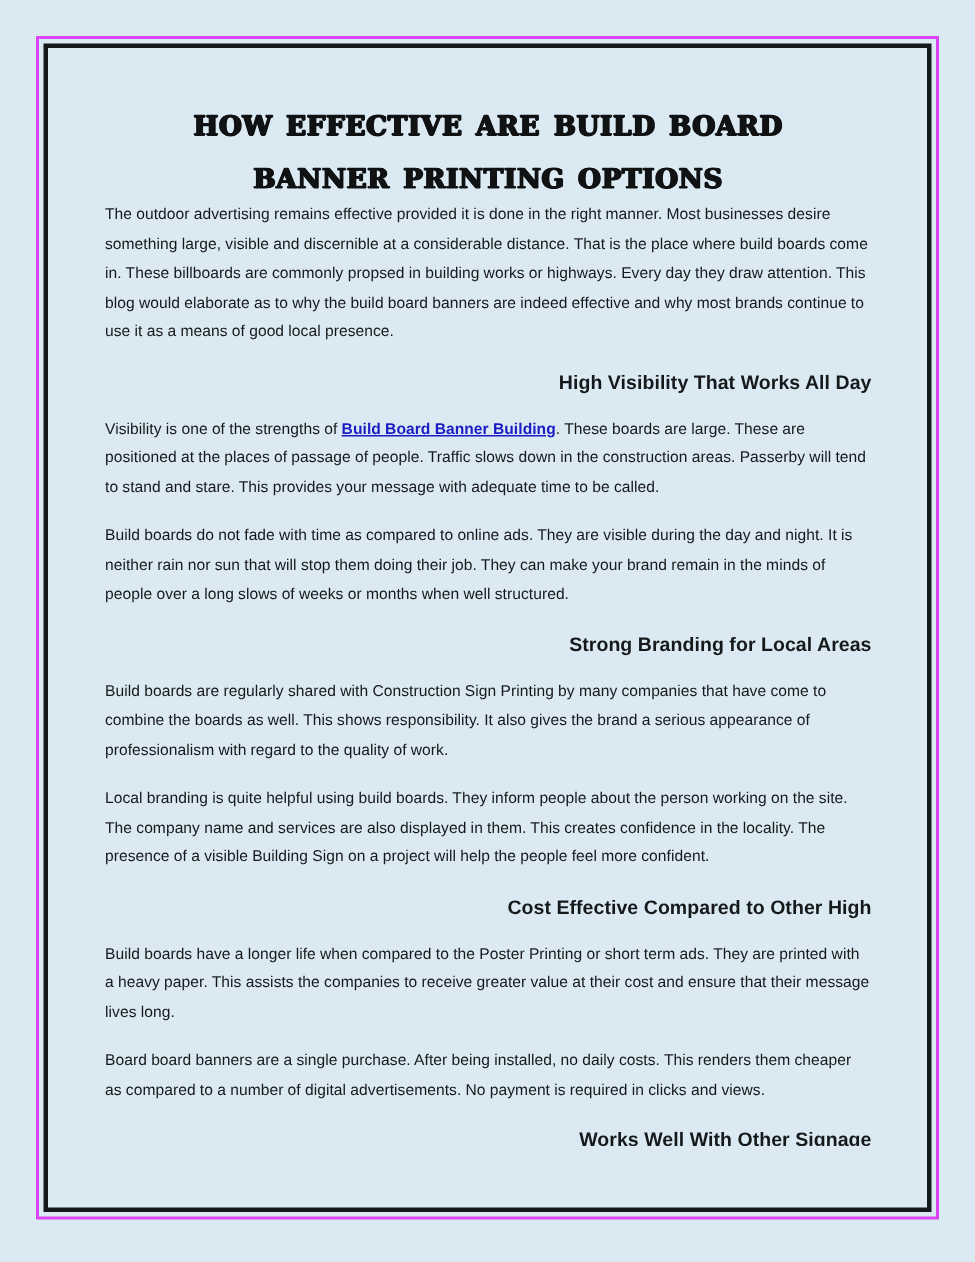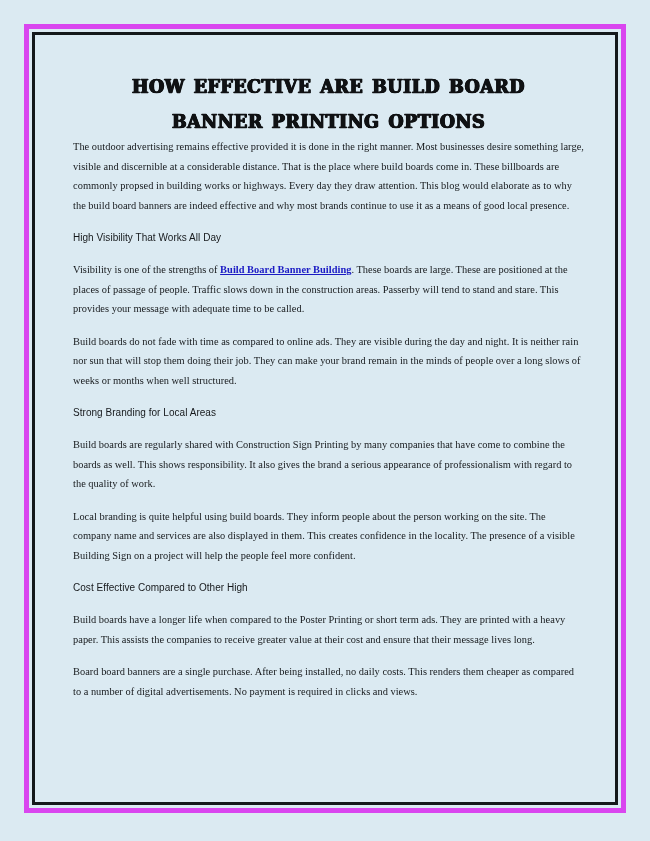--- a/index.html
+++ b/index.html
@@ -15,21 +15,21 @@
     overflow: hidden;
   }
 
   
   .page-frame {
     position: absolute;
     left: 24px;
     top: 24px;
     width: 602px;
     height: 789px;
-    border: 5px solid #d946ef;
+    border: 2px solid #d946ef;
     background: #dbeaf2;
   }
   .page-frame-inner {
     position: absolute;
     left: 3px;
     top: 3px;
     right: 3px;
     bottom: 3px;
     border: 3px solid #14181b;
     background: #dbeaf2;
@@ -66,29 +66,29 @@
 
   
   p.para {
     margin: 0 0 13px 0;
     font-size: 10.4px;
     line-height: 19.5px;
     color: #16191c;
     text-align: left;
     letter-spacing: 0.04px;
     word-spacing: -0.1px;
-    font-family: Liberation Serif, serif;
   }
   h2.section-heading {
     margin: 0 0 13px 0;
-    font-size: 10px;
+    font-size: 13px;
     line-height: 19px;
-    font-weight: normal;
+    font-weight: bold;
     color: #16191c;
     letter-spacing: 0.04px;
+    text-align: right;
   }
   .spacer-top { margin-top: 25px; }
 
   a.inline-link {
     color: #1b1bc4;
     font-weight: bold;
     text-decoration: underline;
     text-underline-offset: 1px;
   }
 </style>
@@ -114,15 +114,16 @@
     <p class="para">Build boards do not fade with time as compared to online ads. They are visible during the day and night. It is neither rain nor sun that will stop them doing their job. They can make your brand remain in the minds of people over a long slows of weeks or months when well structured.</p>
 
     <h2 class="section-heading">Strong Branding for Local Areas</h2>
     <p class="para">Build boards are regularly shared with Construction Sign Printing by many companies that have come to combine the boards as well. This shows responsibility. It also gives the brand a serious appearance of professionalism with regard to the quality of work.</p>
     <p class="para">Local branding is quite helpful using build boards. They inform people about the person working on the site. The company name and services are also displayed in them. This creates confidence in the locality. The presence of a visible Building Sign on a project will help the people feel more confident.</p>
 
     <h2 class="section-heading">Cost Effective Compared to Other High</h2>
     <p class="para">Build boards have a longer life when compared to the Poster Printing or short term ads. They are printed with a heavy paper. This assists the companies to receive greater value at their cost and ensure that their message lives long.</p>
     <p class="para">Board board banners are a single purchase. After being installed, no daily costs. This renders them cheaper as compared to a number of digital advertisements. No payment is required in clicks and views.</p>
 
+    <h2 class="section-heading">Works Well With Other Signage</h2>
 
   </div>
 </div>
 
 </body></html>

